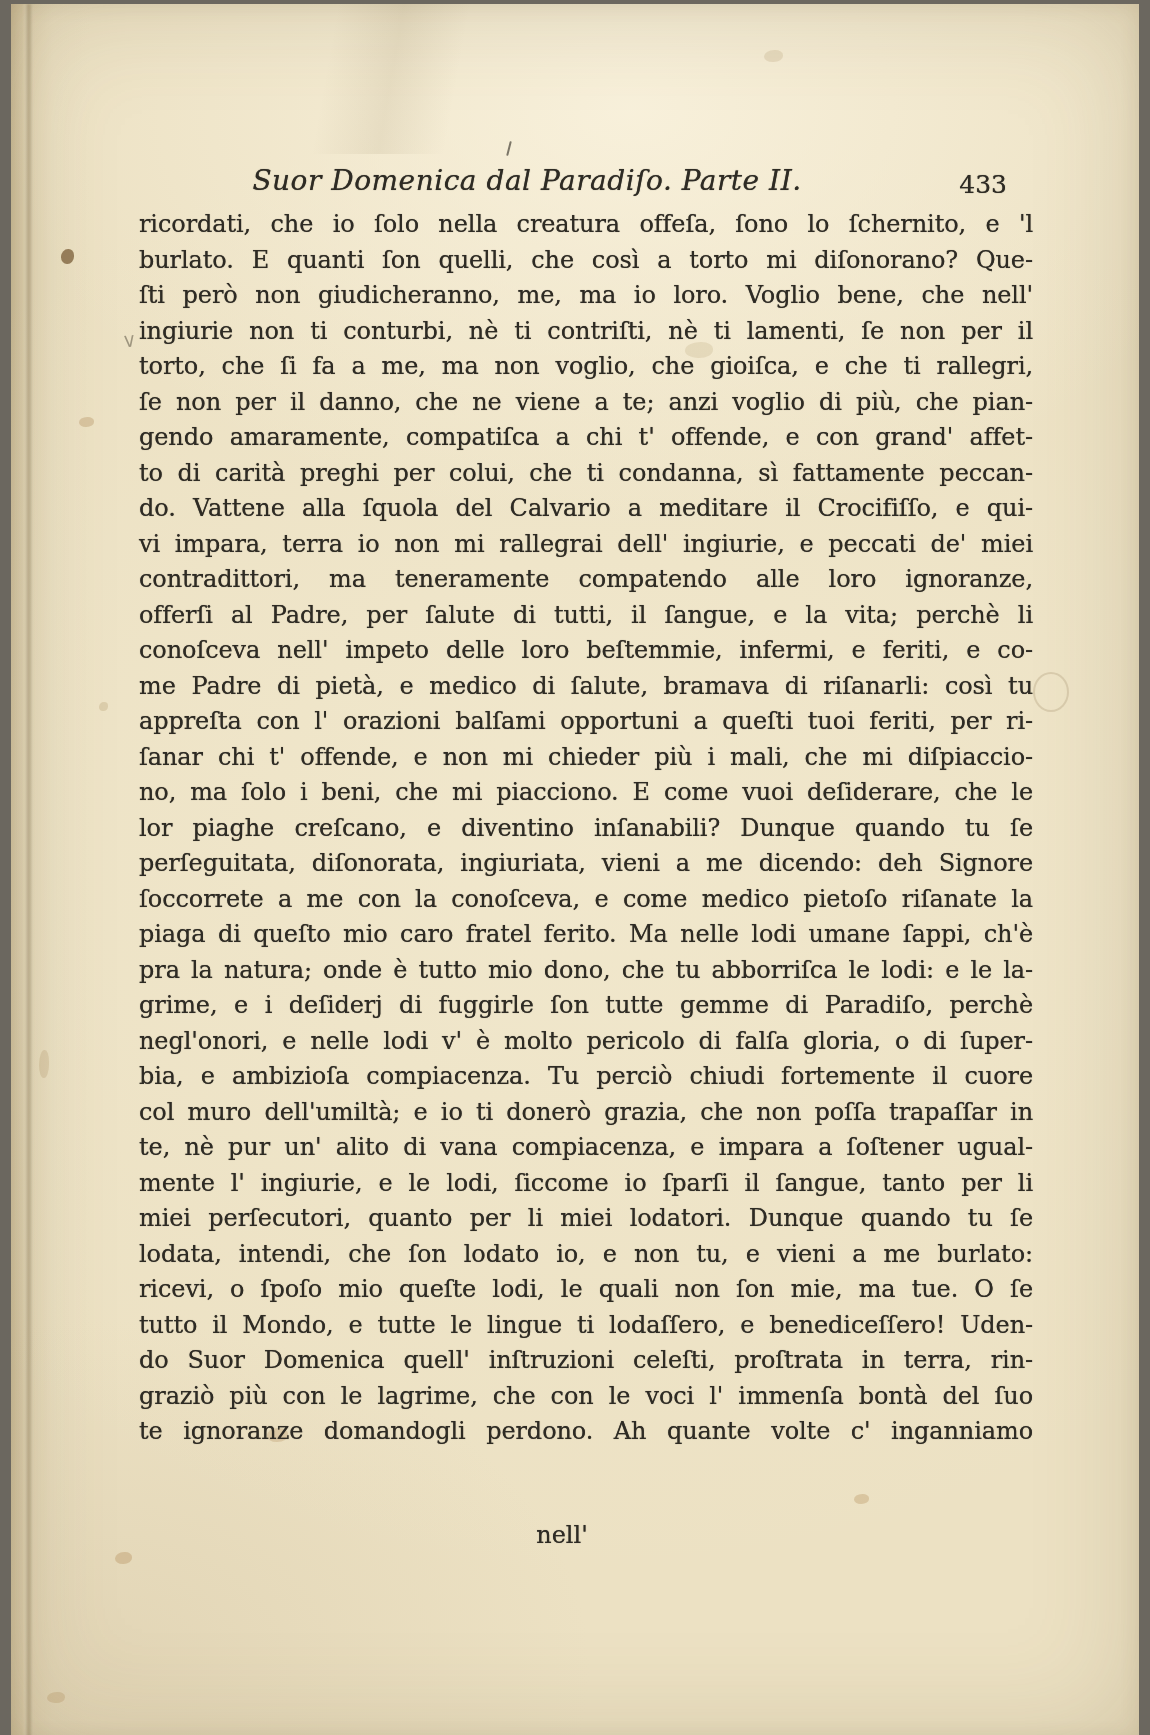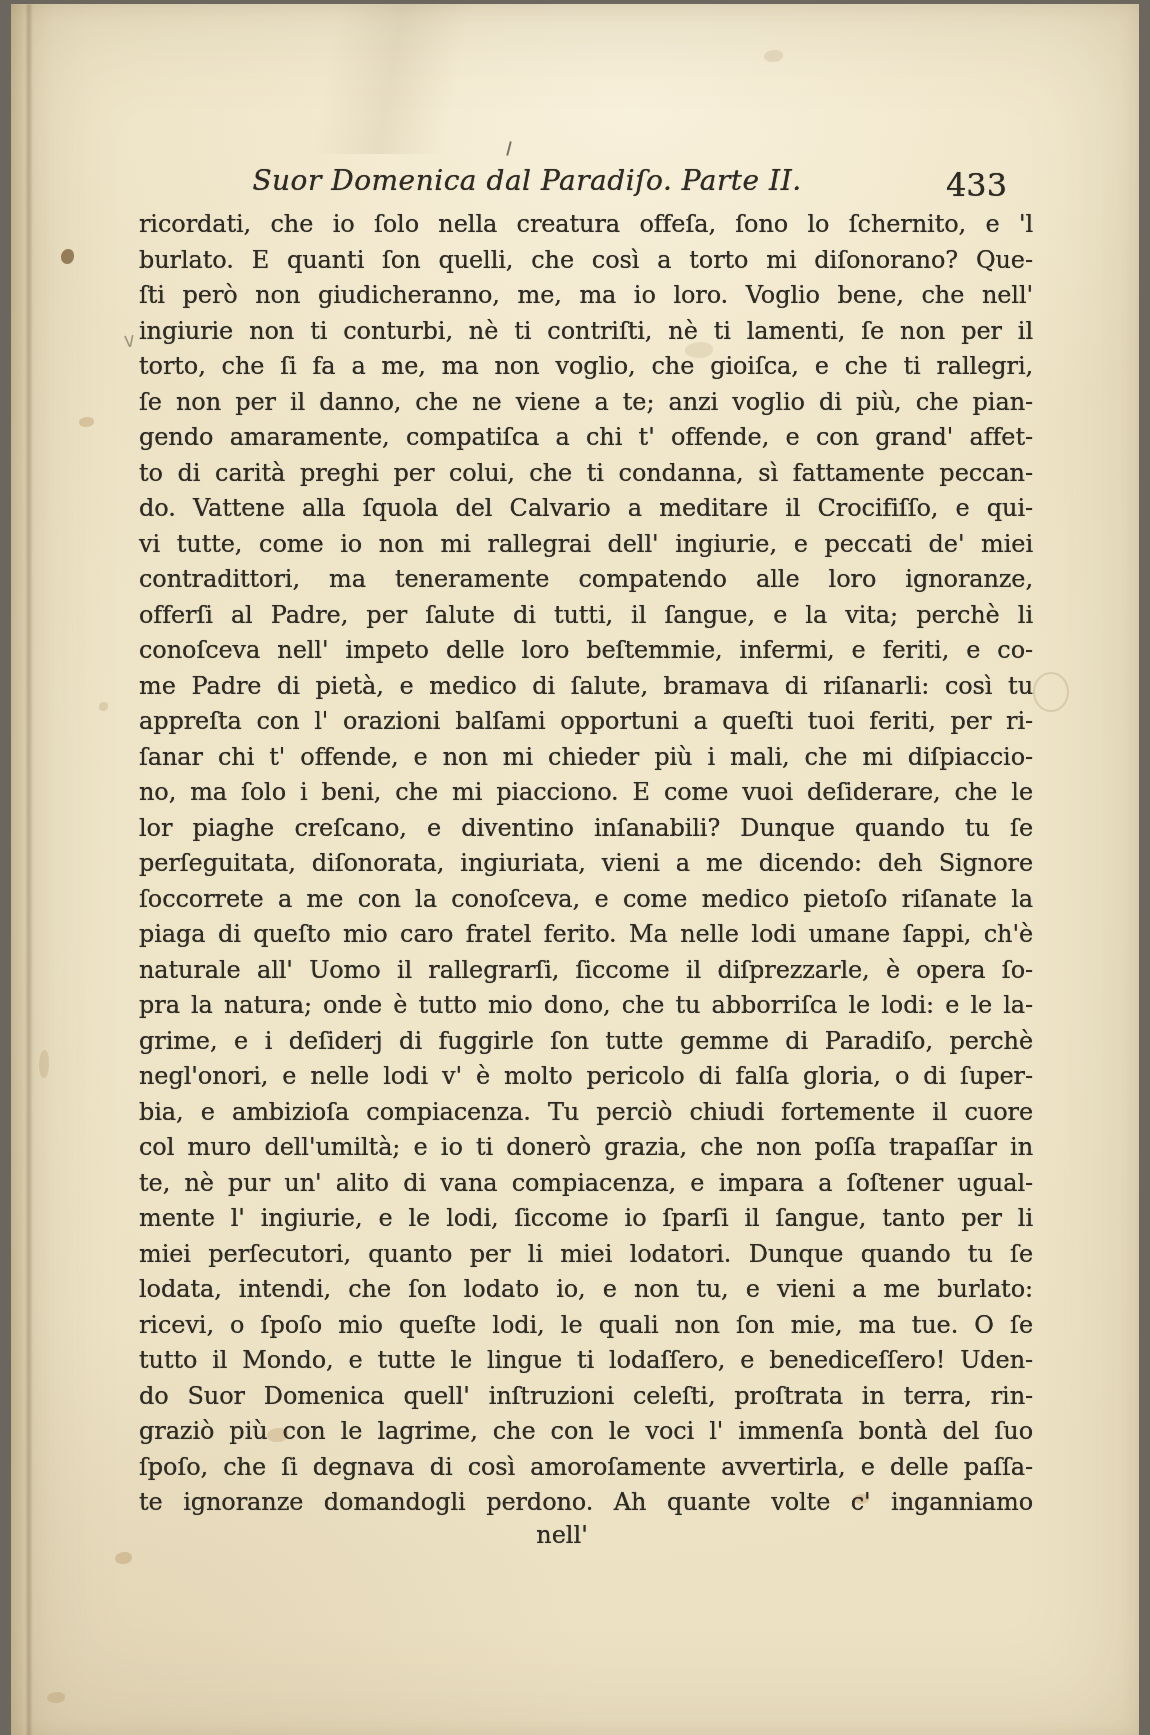--- a/index.html
+++ b/index.html
@@ -31,21 +31,21 @@
     color:#2e2b24;
   }
   .header-title{
     display:block;text-align:center;padding-right:118px;
     font-style:italic;font-size:28px;line-height:42px;
     letter-spacing:0.5px;
     text-shadow:0 0 0.8px rgba(46,43,36,0.85);
   }
   .page-number{
     position:absolute;right:26px;top:4px;
-    font-size:32px;line-height:42px;
+    font-size:25px;line-height:42px;
     text-shadow:0 0 0.8px rgba(46,43,36,0.85);
   }
   .text-block{
     position:absolute;left:128px;top:203px;width:894px;
     color:#2e2b24;
   }
   .line{
     height:35.5px;line-height:35.5px;
     font-size:24px;
     text-align:justify;
@@ -114,44 +114,42 @@
   <div class="text-block">
       <div class="line">ricordati, che io ſolo nella creatura offeſa, ſono lo ſchernito, e 'l</div>
       <div class="line">burlato. E quanti ſon quelli, che così a torto mi diſonorano? Que-</div>
       <div class="line">ſti però non giudicheranno, me, ma io loro. Voglio bene, che nell'</div>
       <div class="line">ingiurie non ti conturbi, nè ti contriſti, nè ti lamenti, ſe non per il</div>
       <div class="line">torto, che ſi fa a me, ma non voglio, che gioiſca, e che ti rallegri,</div>
       <div class="line">ſe non per il danno, che ne viene a te; anzi voglio di più, che pian-</div>
       <div class="line">gendo amaramente, compatiſca a chi t' offende, e con grand' affet-</div>
       <div class="line">to di carità preghi per colui, che ti condanna, sì fattamente peccan-</div>
       <div class="line">do. Vattene alla ſquola del Calvario a meditare il Crocifiſſo, e qui-</div>
-      <div class="line">vi tutte, come io non mi rallegrai dell' ingiurie, e peccati de' miei</div>
+      <div class="line">vi impara, terra io non mi rallegrai dell' ingiurie, e peccati de' miei</div>
       <div class="line">contradittori, ma teneramente compatendo alle loro ignoranze,</div>
       <div class="line">offerſi al Padre, per ſalute di tutti, il ſangue, e la vita; perchè li</div>
       <div class="line">conoſceva nell' impeto delle loro beſtemmie, infermi, e feriti, e co-</div>
       <div class="line">me Padre di pietà, e medico di ſalute, bramava di riſanarli: così tu</div>
       <div class="line">appreſta con l' orazioni balſami opportuni a queſti tuoi feriti, per ri-</div>
       <div class="line">ſanar chi t' offende, e non mi chieder più i mali, che mi diſpiaccio-</div>
       <div class="line">no, ma ſolo i beni, che mi piacciono. E come vuoi deſiderare, che le</div>
       <div class="line">lor piaghe creſcano, e diventino inſanabili? Dunque quando tu ſe</div>
       <div class="line">perſeguitata, diſonorata, ingiuriata, vieni a me dicendo: deh Signore</div>
       <div class="line">ſoccorrete a me con la conoſceva, e come medico pietoſo riſanate la</div>
       <div class="line">piaga di queſto mio caro fratel ferito. Ma nelle lodi umane ſappi, ch'è</div>
-      <div class="line">naturale all' Uomo il rallegrarſi, ſiccome il diſprezzarle, è opera ſo-</div>
       <div class="line">pra la natura; onde è tutto mio dono, che tu abborriſca le lodi: e le la-</div>
       <div class="line">grime, e i deſiderj di fuggirle ſon tutte gemme di Paradiſo, perchè</div>
       <div class="line">negl'onori, e nelle lodi v' è molto pericolo di falſa gloria, o di ſuper-</div>
       <div class="line">bia, e ambizioſa compiacenza. Tu perciò chiudi fortemente il cuore</div>
       <div class="line">col muro dell'umiltà; e io ti donerò grazia, che non poſſa trapaſſar in</div>
       <div class="line">te, nè pur un' alito di vana compiacenza, e impara a ſoſtener ugual-</div>
       <div class="line">mente l' ingiurie, e le lodi, ſiccome io ſparſi il ſangue, tanto per li</div>
       <div class="line">miei perſecutori, quanto per li miei lodatori. Dunque quando tu ſe</div>
       <div class="line">lodata, intendi, che ſon lodato io, e non tu, e vieni a me burlato:</div>
       <div class="line">ricevi, o ſpoſo mio queſte lodi, le quali non ſon mie, ma tue. O ſe</div>
       <div class="line">tutto il Mondo, e tutte le lingue ti lodaſſero, e benediceſſero! Uden-</div>
       <div class="line">do Suor Domenica quell' inſtruzioni celeſti, proſtrata in terra, rin-</div>
       <div class="line">graziò più con le lagrime, che con le voci l' immenſa bontà del ſuo</div>
-      <div class="line">ſpoſo, che ſi degnava di così amoroſamente avvertirla, e delle paſſa-</div>
       <div class="line">te ignoranze domandogli perdono. Ah quante volte c' inganniamo</div>
     </div>
 
   <div class="catchword">nell'</div>
 </div>
 
 </body></html>

